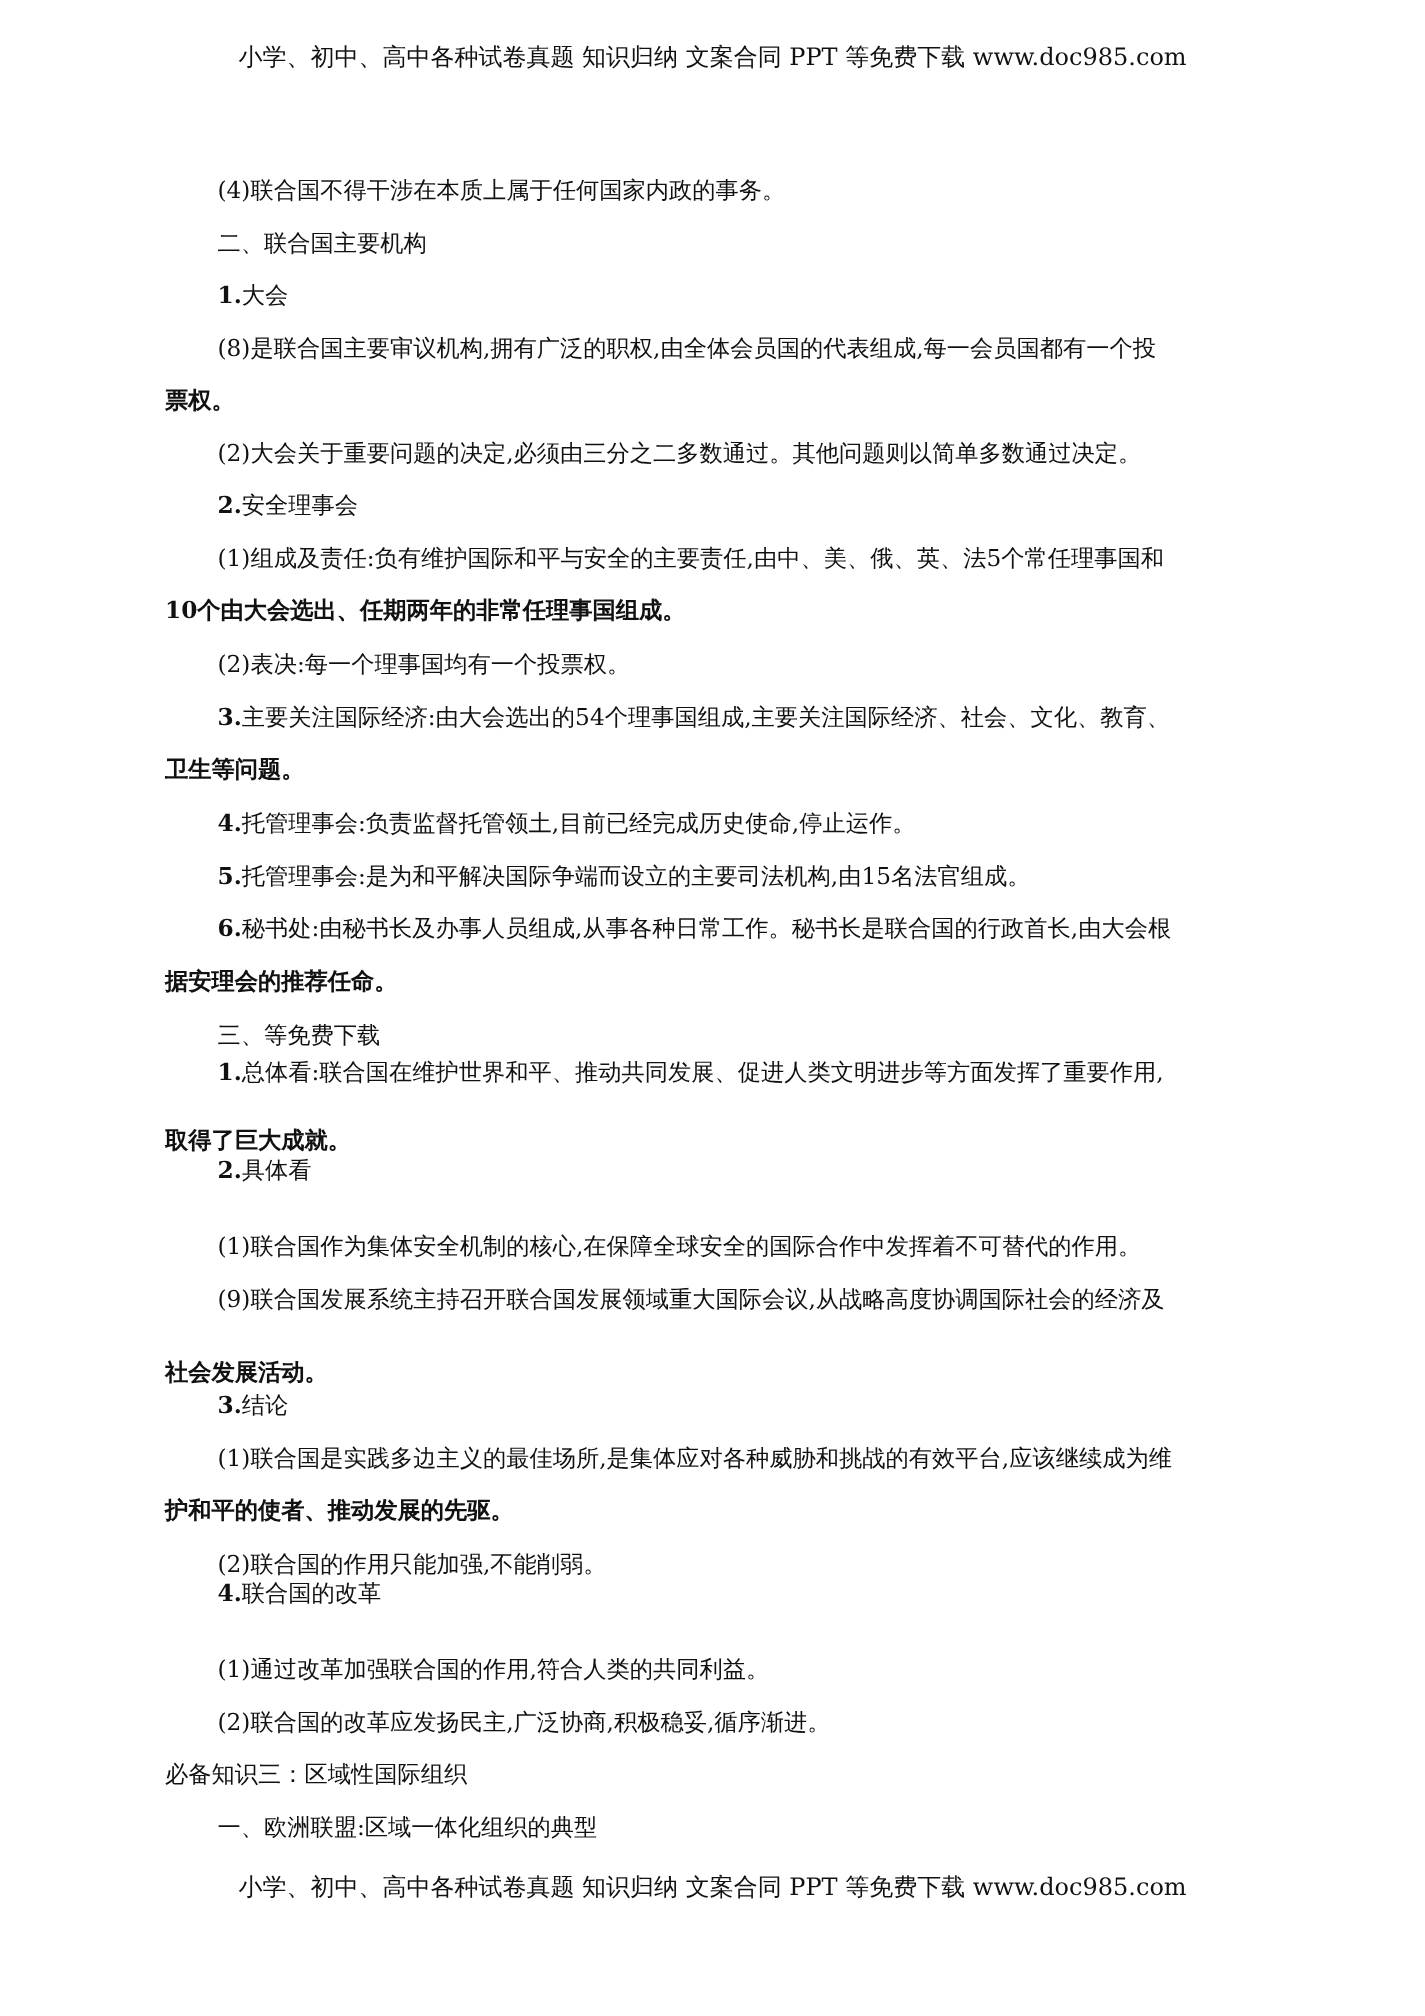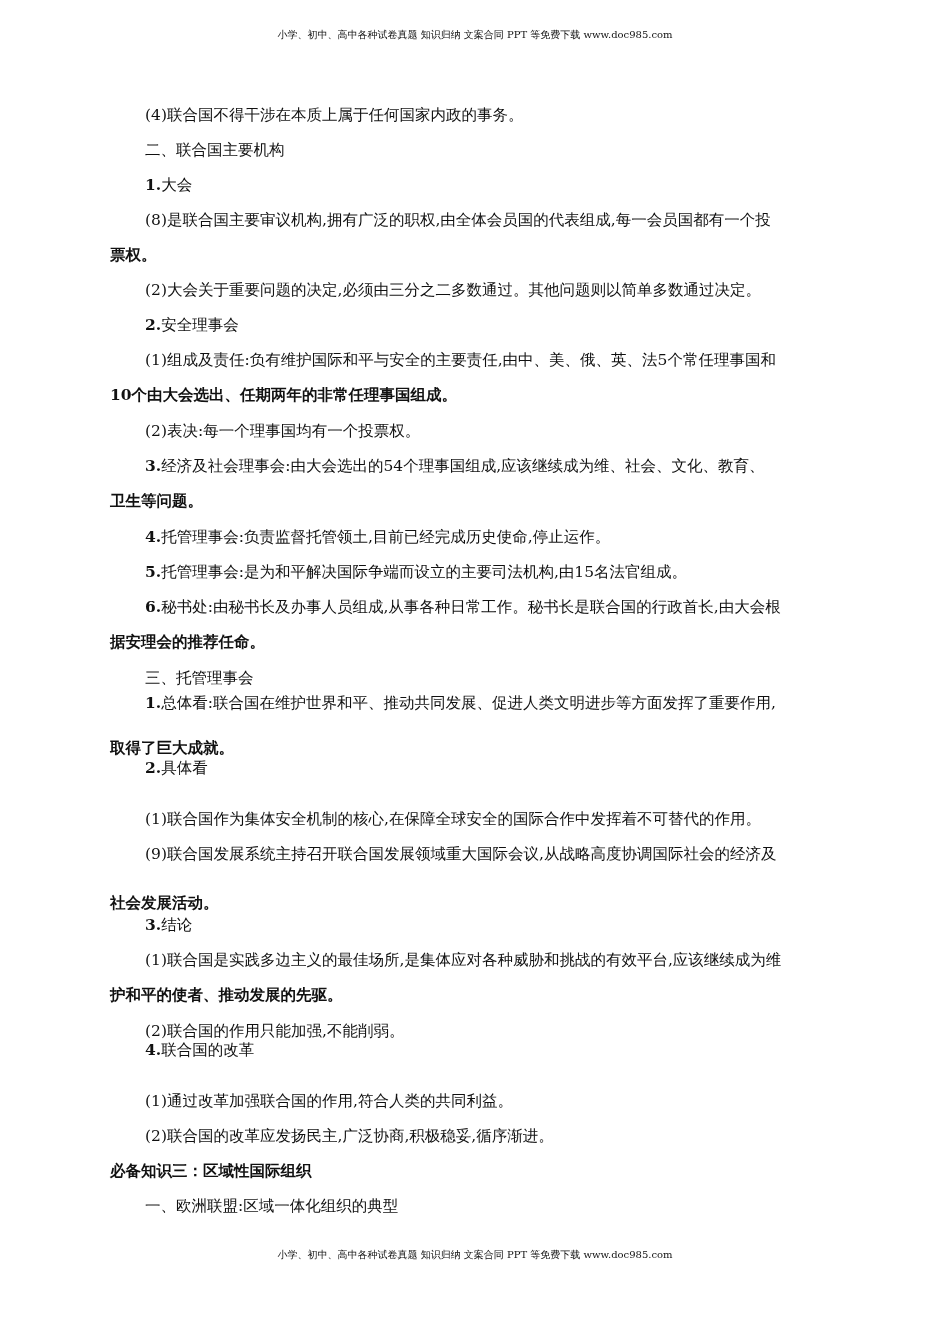--- a/index.html
+++ b/index.html
@@ -1,50 +1,50 @@
 <!DOCTYPE html>
 <html><head>
 <meta charset="utf-8">
 <style>
   html, body { margin: 0; padding: 0; background: #ffffff; }
   body { width: 950px; height: 1344px; position: relative; overflow: hidden;
          font-family: "DejaVu Serif", "Liberation Serif", serif; color: #111; }
   .hdr, .ftr { position: absolute; left: 0; width: 950px; text-align: center;
-         font-size: 10px; color: #111; letter-spacing: 0px; }
+         font-size: 16px; color: #111; letter-spacing: 0px; }
   .hdr { top: 28px; }
   .ftr { top: 1248px; }
-  .line { position: absolute; font-size: 15.5px; white-space: nowrap; line-height: 20px; }
+  .line { position: absolute; font-size: 15.5px; white-space: nowrap; line-height: 20px; margin-top: 12px; }
   .ind { left: 145px; }
   .noind { left: 110px; font-weight: bold; }
   .num { font-weight: bold; }
-  .bold { font-weight: bold; font-family: "DejaVu Sans", "Liberation Sans", sans-serif; }
+  .bold { font-weight: normal; font-family: "DejaVu Sans", "Liberation Sans", sans-serif; }
 </style>
 </head>
 <body>
 
 <div class="hdr">小学、初中、高中各种试卷真题 知识归纳 文案合同 PPT 等免费下载   www.doc985.com</div>
 
 <div>
   <div class="line ind" style="top:105px"><span>(4)联合国不得干涉在本质上属于任何国家内政的事务。</span></div>
   <div class="line ind" style="top:140px"><span>二、联合国主要机构</span></div>
   <div class="line ind" style="top:175px"><span class="num">1.</span><span>大会</span></div>
   <div class="line ind" style="top:210px"><span>(8)是联合国主要审议机构,拥有广泛的职权,由全体会员国的代表组成,每一会员国都有一个投</span></div>
   <div class="line noind" style="top:245px"><span>票权。</span></div>
   <div class="line ind" style="top:280px"><span>(2)大会关于重要问题的决定,必须由三分之二多数通过。其他问题则以简单多数通过决定。</span></div>
   <div class="line ind" style="top:315px"><span class="num">2.</span><span>安全理事会</span></div>
   <div class="line ind" style="top:350px"><span>(1)组成及责任:负有维护国际和平与安全的主要责任,由中、美、俄、英、法5个常任理事国和</span></div>
   <div class="line noind" style="top:385px"><span>10个由大会选出、任期两年的非常任理事国组成。</span></div>
   <div class="line ind" style="top:421px"><span>(2)表决:每一个理事国均有一个投票权。</span></div>
-  <div class="line ind" style="top:456px"><span class="num">3.</span><span>经济及社会理事会:由大会选出的54个理事国组成,应该继续成为维、社会、文化、教育、</span></div>
+  <div class="line ind" style="top:456px"><span class="num">3.</span><span>主要关注国际经济:由大会选出的54个理事国组成,主要关注国际经济、社会、文化、教育、</span></div>
   <div class="line noind" style="top:491px"><span>卫生等问题。</span></div>
   <div class="line ind" style="top:527px"><span class="num">4.</span><span>托管理事会:负责监督托管领土,目前已经完成历史使命,停止运作。</span></div>
   <div class="line ind" style="top:562px"><span class="num">5.</span><span>托管理事会:是为和平解决国际争端而设立的主要司法机构,由15名法官组成。</span></div>
   <div class="line ind" style="top:597px"><span class="num">6.</span><span>秘书处:由秘书长及办事人员组成,从事各种日常工作。秘书长是联合国的行政首长,由大会根</span></div>
   <div class="line noind" style="top:632px"><span>据安理会的推荐任命。</span></div>
-  <div class="line ind" style="top:668px"><span>三、托管理事会</span></div>
+  <div class="line ind" style="top:668px"><span>三、等免费下载</span></div>
   <div class="line ind" style="top:693px"><span class="num">1.</span><span>总体看:联合国在维护世界和平、推动共同发展、促进人类文明进步等方面发挥了重要作用,</span></div>
   <div class="line noind" style="top:738px"><span>取得了巨大成就。</span></div>
   <div class="line ind" style="top:758px"><span class="num">2.</span><span>具体看</span></div>
   <div class="line ind" style="top:809px"><span>(1)联合国作为集体安全机制的核心,在保障全球安全的国际合作中发挥着不可替代的作用。</span></div>
   <div class="line ind" style="top:844px"><span>(9)联合国发展系统主持召开联合国发展领域重大国际会议,从战略高度协调国际社会的经济及</span></div>
   <div class="line noind" style="top:893px"><span>社会发展活动。</span></div>
   <div class="line ind" style="top:915px"><span class="num">3.</span><span>结论</span></div>
   <div class="line ind" style="top:950px"><span>(1)联合国是实践多边主义的最佳场所,是集体应对各种威胁和挑战的有效平台,应该继续成为维</span></div>
   <div class="line noind" style="top:985px"><span>护和平的使者、推动发展的先驱。</span></div>
   <div class="line ind" style="top:1021px"><span>(2)联合国的作用只能加强,不能削弱。</span></div>

